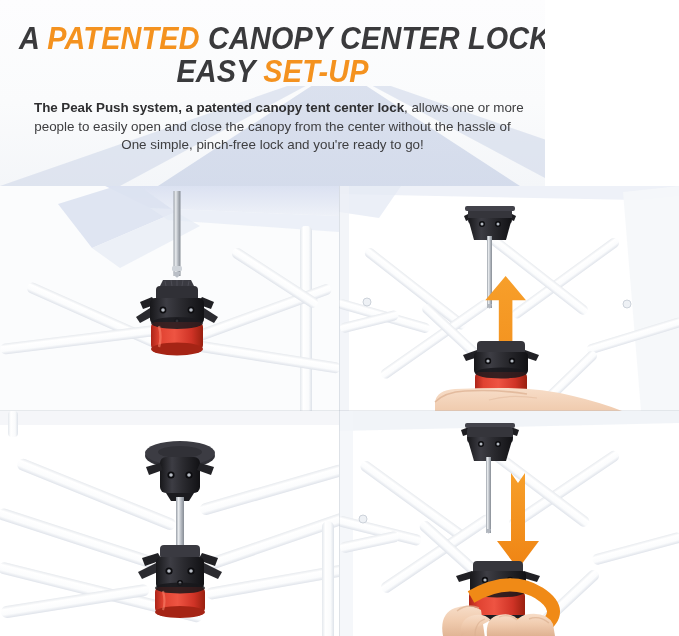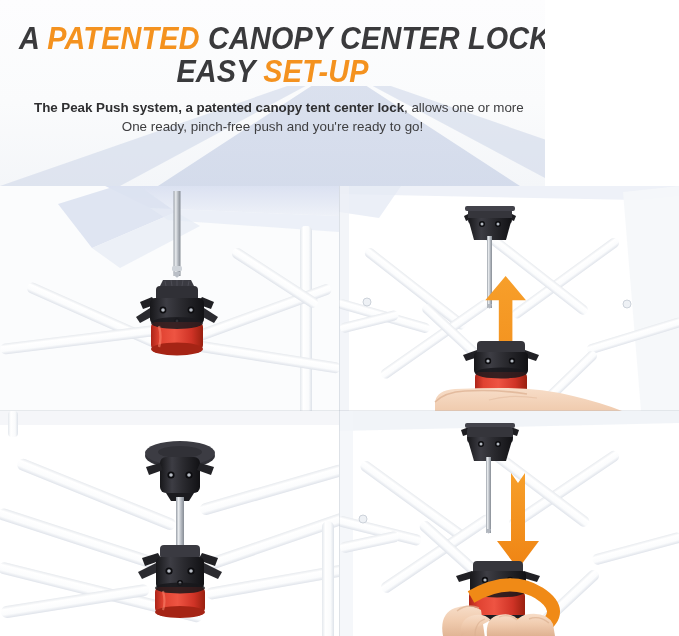--- a/index.html
+++ b/index.html
@@ -97,21 +97,22 @@
     </svg>
   </div>
 
   <div class="title-wrap">
     <div class="title-line"><span>A </span><span class="hl">PATENTED</span><span> CANOPY CENTER LOCK</span></div>
     <div class="title-line"><span>EASY </span><span class="hl">SET-UP</span></div>
   </div>
 
   <div class="body-wrap">
     <div class="body-line b1"><span class="b">The Peak Push system, a patented canopy tent center lock</span><span>, allows one or more</span></div>
-    <div class="body-line">One ready, pinch-free push and you're ready to go!</div>
+    <div class="body-line">people to easily open and close the canopy from the center without the hassle of</div>
+    <div class="body-line">One simple, pinch-free lock and you're ready to go!</div>
   </div>
 </div>
 
 <div class="grid">
 
   <svg width="0" height="0" style="position:absolute">
     <defs>
       <linearGradient id="tube" x1="0" y1="0" x2="0" y2="1">
         <stop offset="0%" stop-color="#e7eaee"></stop>
         <stop offset="26%" stop-color="#ffffff"></stop>

